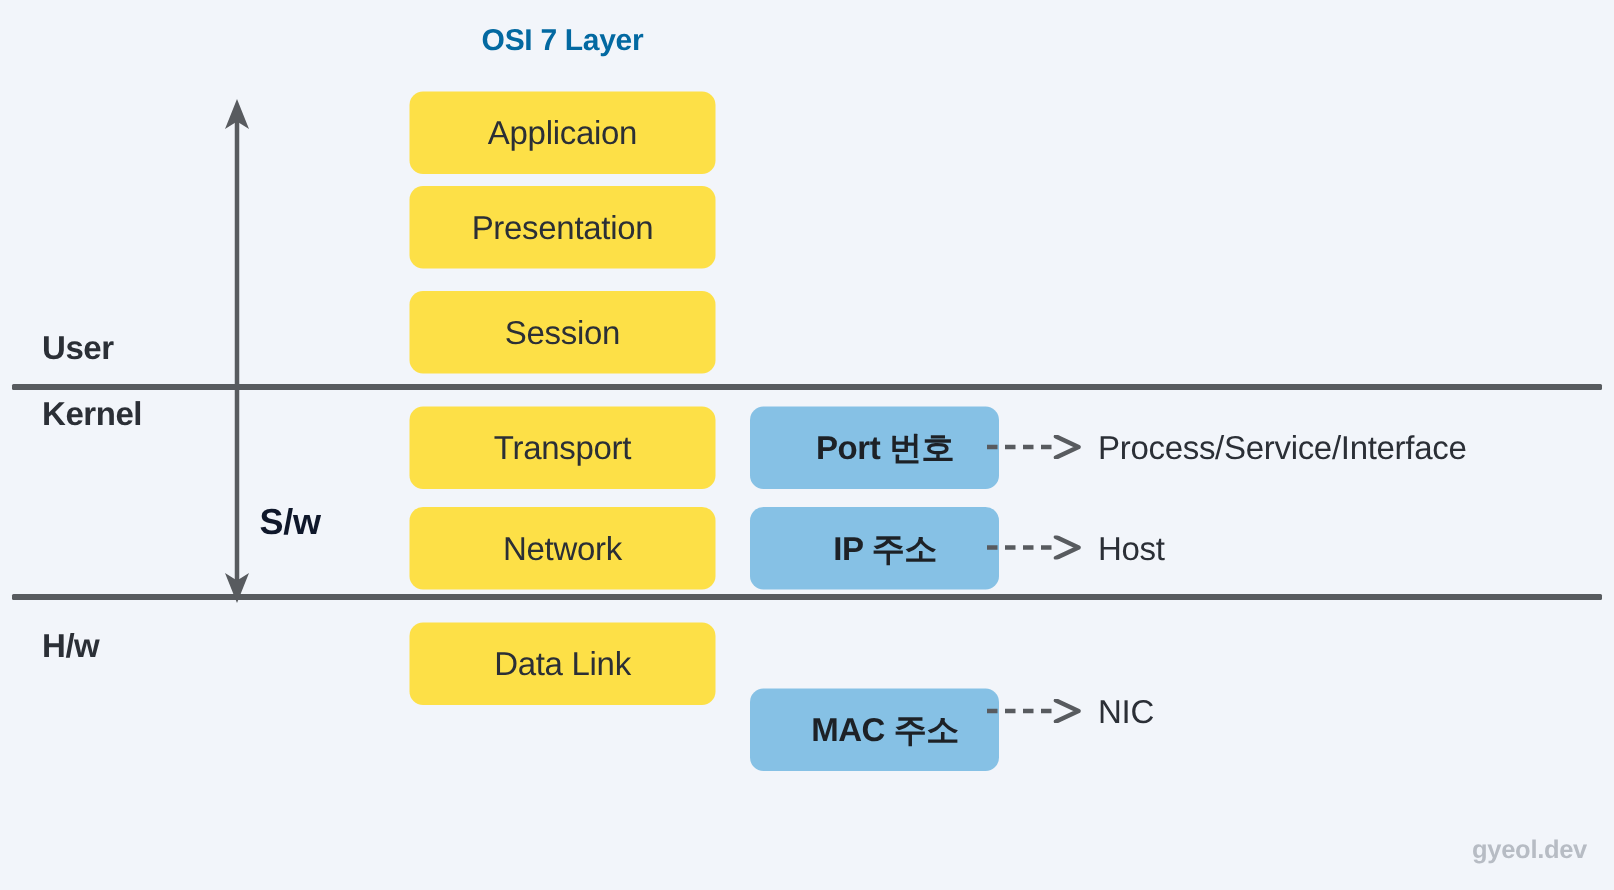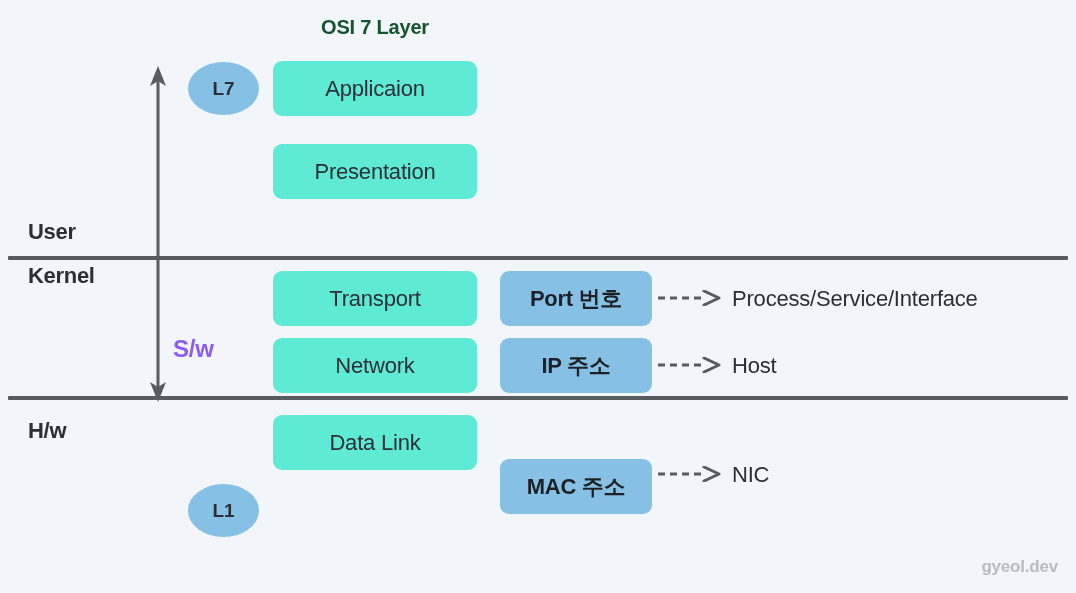--- a/index.html
+++ b/index.html
@@ -23,21 +23,21 @@
   
   .title {
     position: absolute;
     left: 273px;
     top: 16px;
     width: 204px;
     text-align: center;
     font-size: 20px;
     font-weight: 700;
     letter-spacing: -0.2px;
-    color: #14532d;
+    color: #0369a1;
   }
 
   
   .divider {
     position: absolute;
     left: 8px;
     width: 1060px;
     height: 4px;
     background: #585b5f;
     border-radius: 1px;
@@ -57,51 +57,51 @@
   .zone-user   { left: 28px; top: 219px; }
   .zone-kernel { left: 28px; top: 263px; }
   .zone-hw     { left: 28px; top: 418px; }
 
   .sw-label {
     position: absolute;
     left: 173px;
     top: 335px;
     font-size: 24px;
     font-weight: 700;
-    color: #8b5cf6;
+    color: #0f172a;
     letter-spacing: -0.2px;
   }
 
   
   .vaxis {
     position: absolute;
     left: 142px;
     top: 64px;
     width: 32px;
     height: 340px;
   }
 
   
   .layer-box {
     position: absolute;
     left: 273px;
     width: 204px;
     height: 55px;
-    background: #5eead4;
+    background: #fde047;
     border-radius: 9px;
     display: flex;
     align-items: center;
     justify-content: center;
     font-size: 22px;
     font-weight: 500;
     color: #2b2f36;
     letter-spacing: -0.2px;
   }
   .row0 { top: 61px; }
-  .row1 { top: 144px; }
+  .row1 { top: 124px; }
   .row2 { top: 194px; }
   .row3 { top: 271px; }
   .row4 { top: 338px; }
   .row5 { top: 415px; }
   .row6 { top: 482px; }
 
   
   .level-pill {
     position: absolute;
     left: 188px;
@@ -127,20 +127,21 @@
     height: 55px;
     background: #86c1e5;
     border-radius: 9px;
     display: flex;
     align-items: center;
     justify-content: center;
     font-size: 22px;
     font-weight: 600;
     color: #1d2126;
     letter-spacing: -0.3px;
+    padding-left: 14px;
   }
   .map-arrow {
     position: absolute;
     left: 658px;
     width: 66px;
     height: 16px;
   }
   .map-target {
     position: absolute;
     left: 732px;
@@ -188,25 +189,24 @@
   <div class="sw-label">S/w</div>
 
   <div class="vaxis">
     <svg width="32" height="340" viewBox="0 0 32 340" xmlns="http://www.w3.org/2000/svg">
       <line x1="16" y1="16" x2="16" y2="324" stroke="#585b5f" stroke-width="3"></line>
       <polygon points="16,2 8,22 16,17 24,22" fill="#585b5f"></polygon>
       <polygon points="16,338 8,318 16,323 24,318" fill="#585b5f"></polygon>
     </svg>
   </div>
 
-  <div class="level-pill pill-l7">L7</div>
-  <div class="level-pill pill-l1">L1</div>
 
   <div class="layer-box row0">Applicaion</div>
   <div class="layer-box row1">Presentation</div>
+  <div class="layer-box row2">Session</div>
   <div class="layer-box row3">Transport</div>
   <div class="layer-box row5">Data Link</div>
   <div class="layer-box row4">Network</div>
 
   <div class="map-badge m-port">Port 번호</div>
   <div class="map-arrow m-port-a">
     <svg width="66" height="16" viewBox="0 0 66 16" xmlns="http://www.w3.org/2000/svg">
       <line x1="0" y1="8" x2="44" y2="8" stroke="#585b5f" stroke-width="3" stroke-dasharray="7,5"></line>
       <polyline points="46,1 61,8 46,15" fill="none" stroke="#585b5f" stroke-width="3" stroke-linecap="round" stroke-linejoin="round"></polyline>
     </svg>

